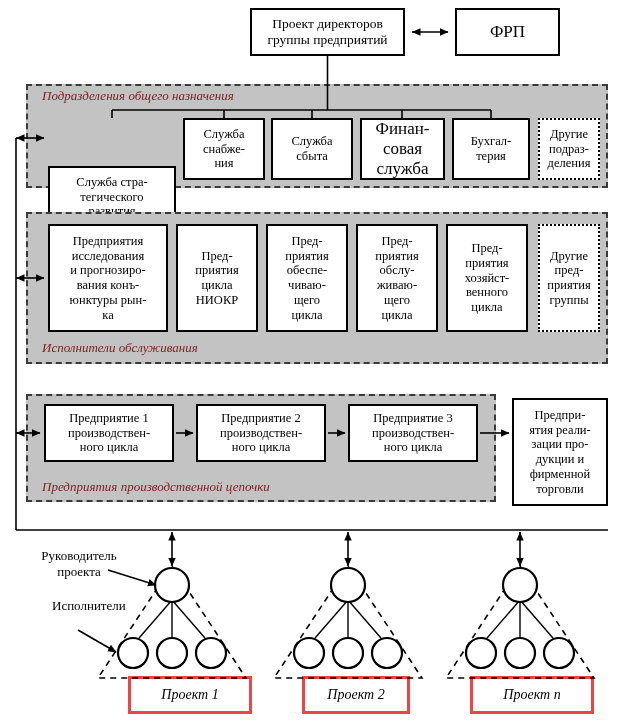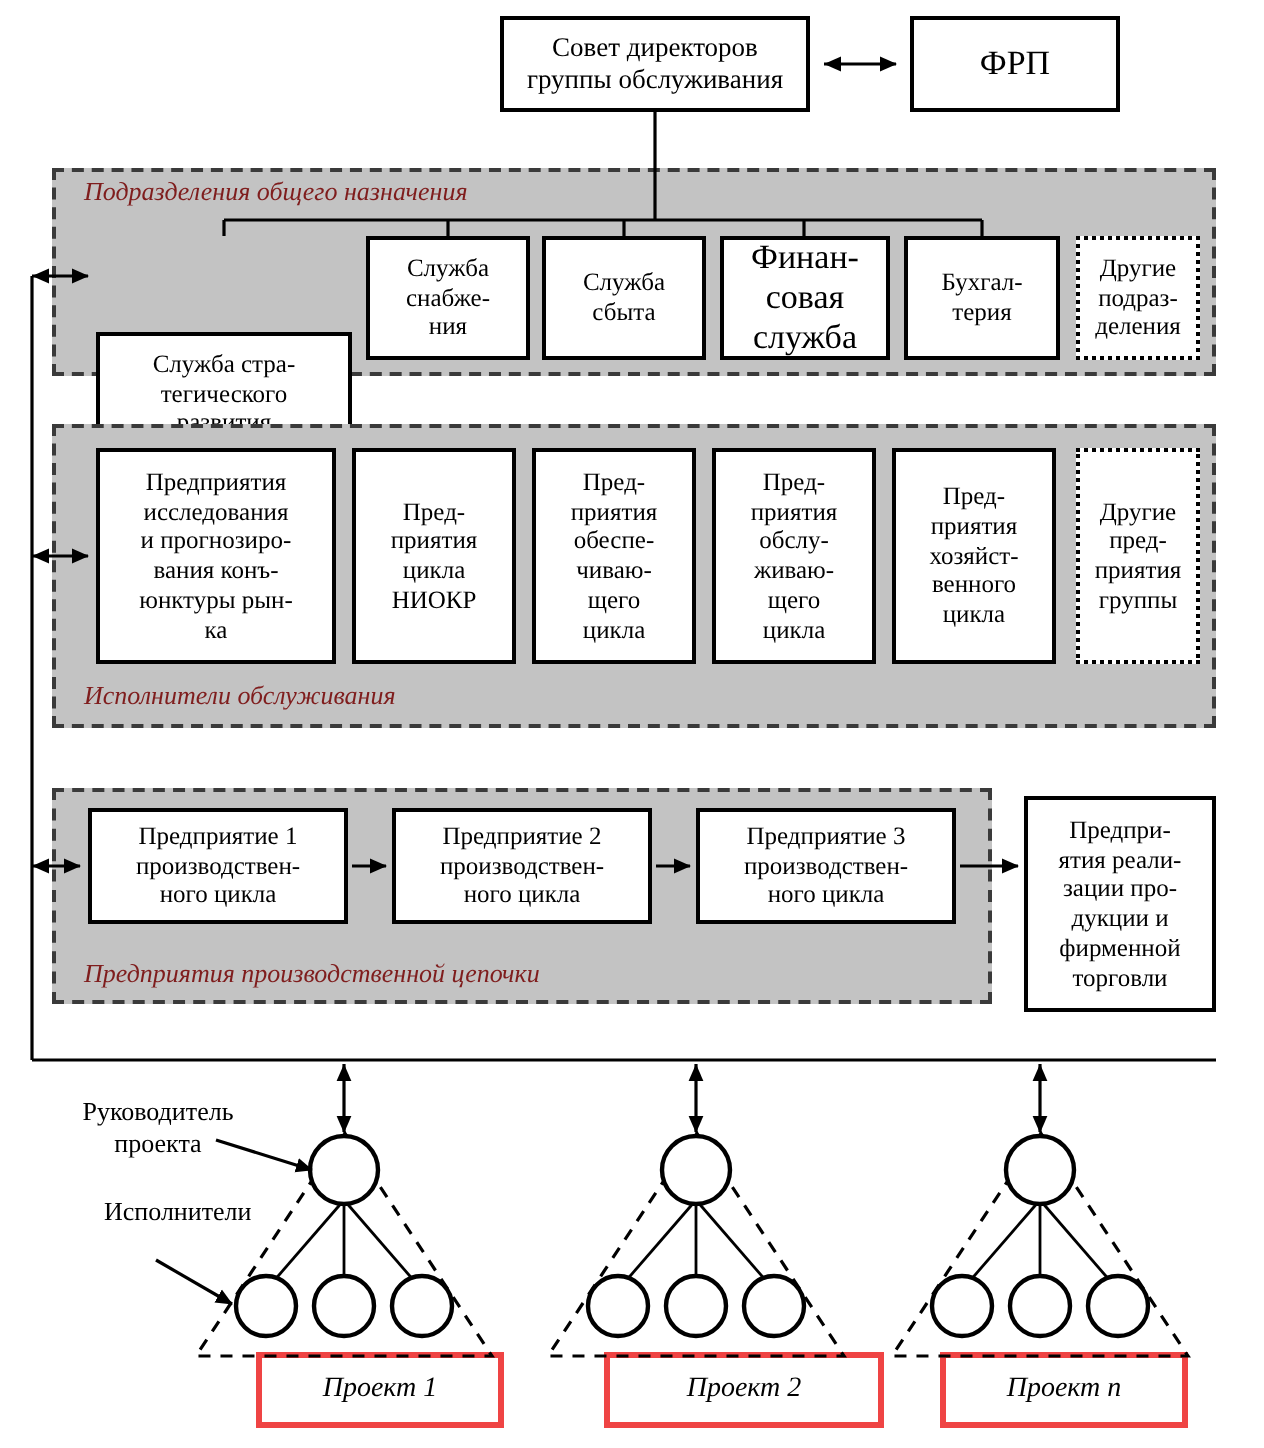--- a/index.html
+++ b/index.html
@@ -52,21 +52,21 @@
     font-style:italic;
     font-size:14px;
   }
   svg.overlay{position:absolute;left:0;top:0;width:632px;height:724px;pointer-events:none;}
 </style>
 </head>
 <body>
 
 <div id="canvas">
 
-  <div class="box" style="left:250px;top:8px;width:155px;height:48px;font-size:13.5px;">Совет директоров группы обслуживания</div>
+  <div class="box" style="left:250px;top:8px;width:155px;height:48px;font-size:13.5px;">Проект директоров группы предприятий</div>
 
   <div class="box" style="left:455px;top:8px;width:105px;height:48px;font-size:17px;">ФРП</div>
 
   <div class="panel" style="left:26px;top:84px;width:582px;height:104px;"></div>
   <div class="panel-label" style="left:42px;top:88px;">Подразделения общего назначения</div>
 
   <div class="box" style="left:48px;top:118px;width:128px;height:62px;font-size:12.5px;margin-top:48px;">Служба стра-<br>тегического<br>развития</div>
   <div class="box" style="left:183px;top:118px;width:82px;height:62px;font-size:12.5px;">Служба<br>снабже-<br>ния</div>
   <div class="box" style="left:271px;top:118px;width:82px;height:62px;font-size:12.5px;">Служба<br>сбыта</div>
   <div class="box" style="left:360px;top:118px;width:85px;height:62px;font-size:17px;">Финан-<br>совая<br>служба</div>
@@ -89,21 +89,21 @@
   <div class="box" style="left:44px;top:404px;width:130px;height:58px;font-size:12.5px;">Предприятие 1<br>производствен-<br>ного цикла</div>
   <div class="box" style="left:196px;top:404px;width:130px;height:58px;font-size:12.5px;">Предприятие 2<br>производствен-<br>ного цикла</div>
   <div class="box" style="left:348px;top:404px;width:130px;height:58px;font-size:12.5px;">Предприятие 3<br>производствен-<br>ного цикла</div>
 
   <div class="box" style="left:512px;top:398px;width:96px;height:108px;font-size:12.5px;">Предпри-<br>ятия реали-<br>зации про-<br>дукции и<br>фирменной<br>торговли</div>
 
   <div class="label" style="left:14px;top:548px;width:130px;">Руководитель<br>проекта</div>
   <div class="label" style="left:8px;top:598px;width:110px;text-align:left;margin-left:44px;">Исполнители</div>
 
   <div class="box thin proj-label" style="left:128px;top:676px;width:124px;height:38px;">Проект 1</div>
-  <div class="box thin proj-label" style="left:302px;top:676px;width:140px;height:38px;">Проект 2</div>
+  <div class="box thin proj-label" style="left:302px;top:676px;width:108px;height:38px;">Проект 2</div>
   <div class="box thin proj-label" style="left:470px;top:676px;width:124px;height:38px;">Проект n</div>
 
   <svg class="overlay" viewBox="0 0 632 724">
     <defs>
       <marker id="arr" markerWidth="9" markerHeight="9" refX="8" refY="4.5" orient="auto" markerUnits="userSpaceOnUse">
         <path d="M0,0.8 L8.5,4.5 L0,8.2 z" fill="#000"></path>
       </marker>
       <marker id="arrS" markerWidth="9" markerHeight="9" refX="0.5" refY="4.5" orient="auto" markerUnits="userSpaceOnUse">
         <path d="M9,0.8 L0.5,4.5 L9,8.2 z" fill="#000"></path>
       </marker>

